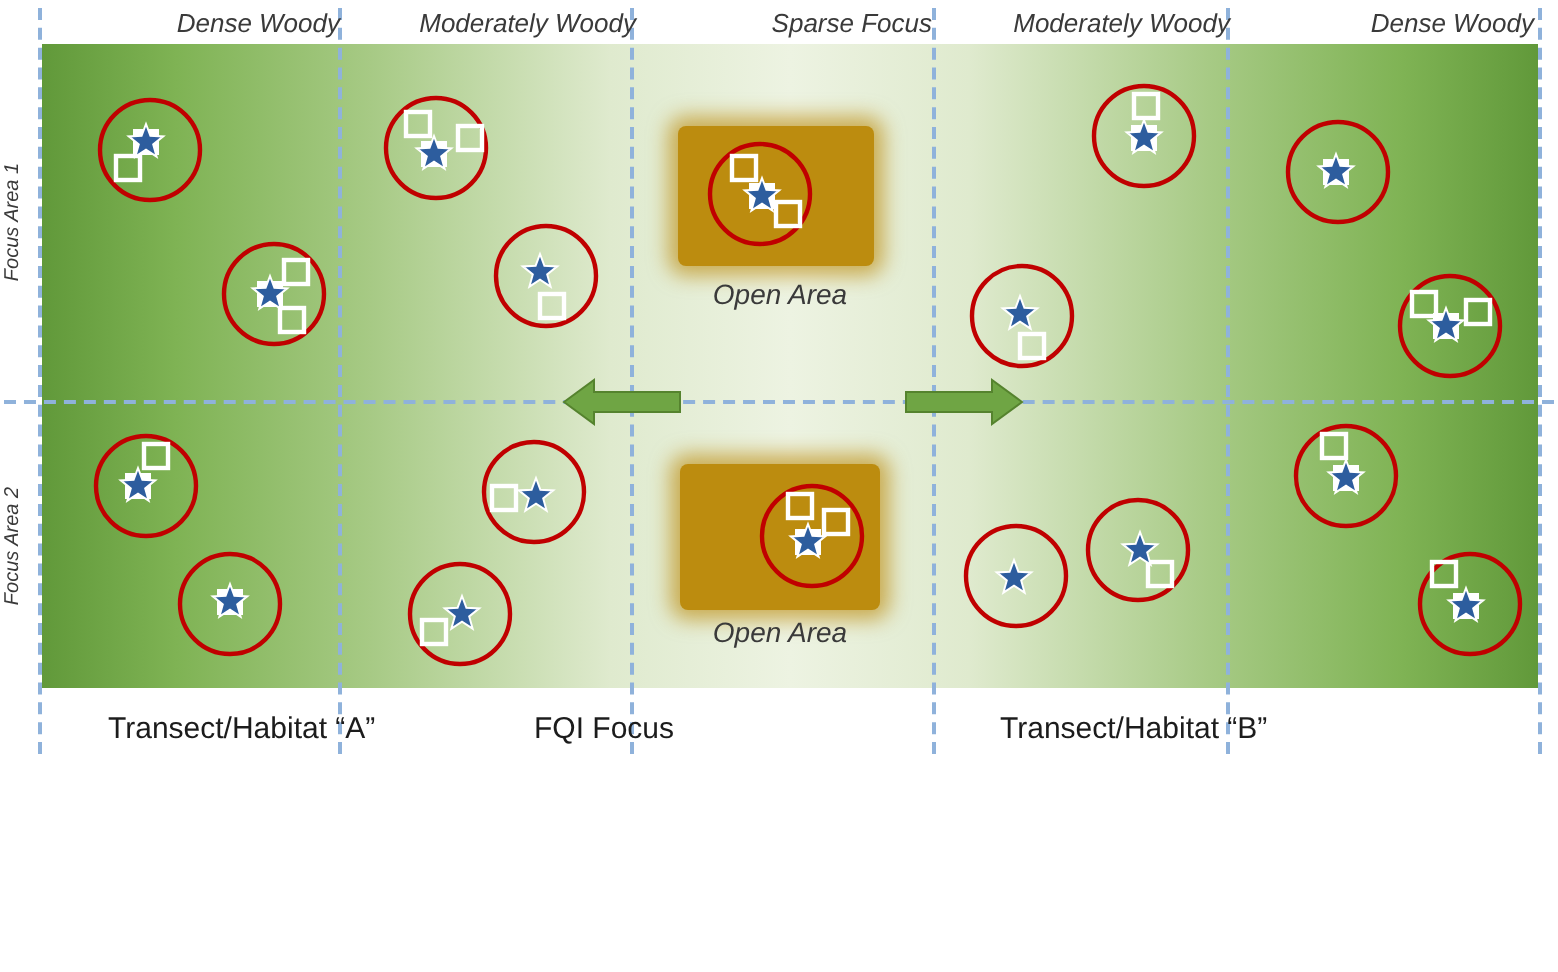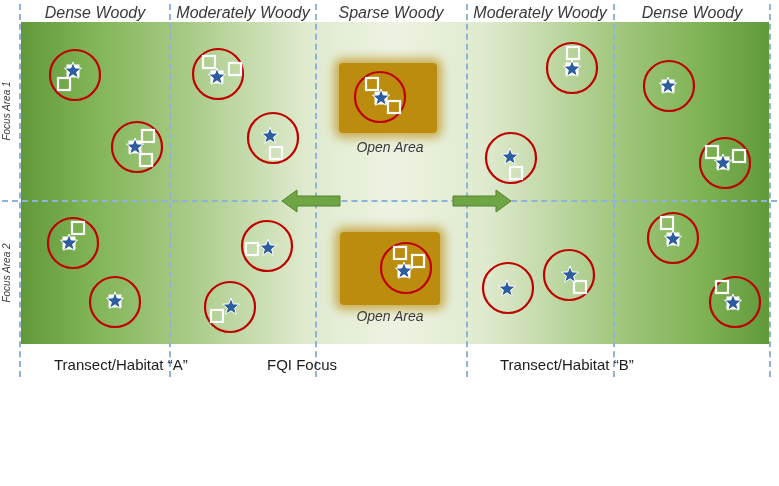--- a/index.html
+++ b/index.html
@@ -5,22 +5,22 @@
   * { margin:0; padding:0; box-sizing:border-box; }
   html,body { background:#ffffff; }
   body { font-family:"Liberation Sans", sans-serif; }
   .page { position:relative; width:779px; height:486px; background:#fff; overflow:hidden; }
 
   
   .diagram { position:absolute; left:0; top:0; width:779px; height:392px; }
   .field { position:absolute; }
   .vline { position:absolute; width:0; border-left:2px dashed #8FB2DB; }
   .hline { position:absolute; height:0; border-top:2px dashed #8FB2DB; }
-  .zone-title { position:absolute; top:4px; width:150px; text-align:center;
-    font-style:italic; font-size:16px; color:#3a3a3a; }
+  .zone-title { position:absolute; top:4px; width:150px; text-align:right;
+    font-style:italic; font-size:13px; color:#3a3a3a; }
   .focus-label { position:absolute; width:130px; height:14px; text-align:center;
     font-style:italic; font-size:10px; color:#3a3a3a; transform:rotate(-90deg); }
   .open-rect { position:absolute; border-radius:4px; }
   .open-label { position:absolute; width:120px; text-align:center;
     font-style:italic; font-size:14px; color:#3a3a3a; }
   .bottom-label { position:absolute; width:240px; text-align:left;
     font-size:15px; color:#1c1c1c; }
   .arrow-svg { position:absolute; overflow:visible; }
   .plots-svg { position:absolute; left:0; top:0; pointer-events:none; }
 
@@ -152,21 +152,21 @@
         </g>
         <g>
           <circle cx="735" cy="302" r="25" fill="none" stroke="#C00000" stroke-width="2.2"></circle>
           <rect x="716" y="281" width="12" height="12" fill="none" stroke="#FFFFFF" stroke-width="2.2"></rect>
           <rect x="726.5" y="296.5" width="13" height="13" fill="#FFFFFF"></rect>
           <polygon points="733.0,294.0 735.2,299.9 741.6,300.2 736.6,304.2 738.3,310.3 733.0,306.8 727.7,310.3 729.4,304.2 724.4,300.2 730.8,299.9" fill="#2D5D9E" stroke="#ffffff" stroke-width="1"></polygon>
         </g>
       </svg>
       <div class="zone-title" style="left: 20px;">Dense Woody</div>
       <div class="zone-title" style="left: 168px;">Moderately Woody</div>
-      <div class="zone-title" style="left: 316px;">Sparse Woody</div>
+      <div class="zone-title" style="left: 316px;">Sparse Focus</div>
       <div class="zone-title" style="left: 465px;">Moderately Woody</div>
       <div class="zone-title" style="left: 617px;">Dense Woody</div>
       <div class="focus-label" style="left: -57px; top: 104px;">Focus Area 1</div>
       <div class="focus-label" style="left: -57px; top: 266px;">Focus Area 2</div>
       <div class="bottom-label" style="left: 54px; top: 356px;">Transect/Habitat “A”</div>
       <div class="bottom-label" style="left: 267px; top: 356px;">FQI Focus</div>
       <div class="bottom-label" style="left: 500px; top: 356px;">Transect/Habitat “B”</div>
     </div>
 
   <div class="legend">

